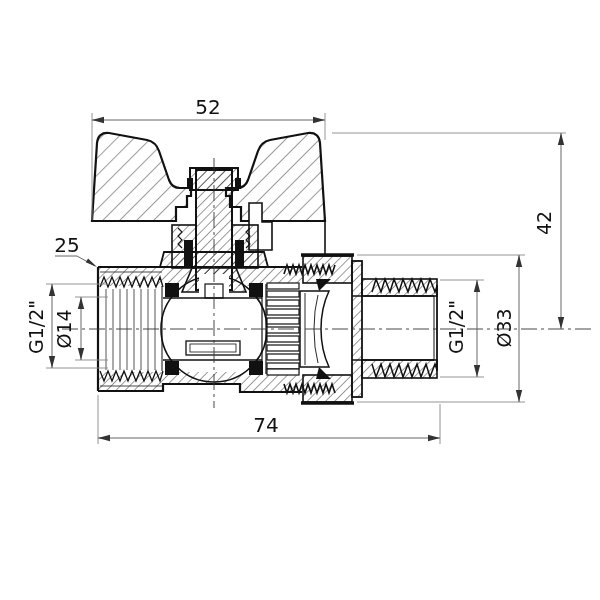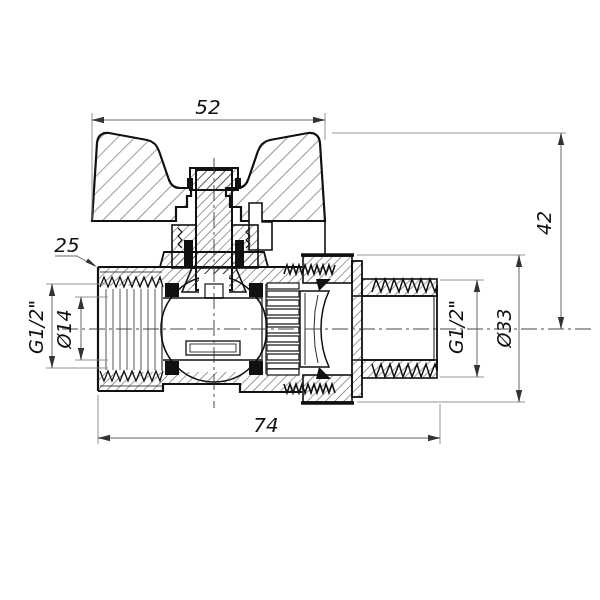--- a/index.html
+++ b/index.html
@@ -1,17 +1,17 @@
 <!DOCTYPE html>
 <html><head>
 <meta charset="utf-8">
 <style>
   html,body{margin:0;padding:0;background:#ffffff;}
   .stage{width:600px;height:600px;background:#ffffff;position:relative;overflow:hidden;
-         font-family:"DejaVu Sans", sans-serif;font-style:italic;}
+         font-family:"DejaVu Sans", sans-serif;}
   svg{display:block}
   text{font-family:"DejaVu Sans", sans-serif; fill:#111;}
   .dim-label{font-size:20px;}
   .dim-label-v{font-size:19px;}
 </style>
 </head>
 <body>
 
 <div class="stage">
 <svg width="600" height="600" viewBox="0 0 600 600">

